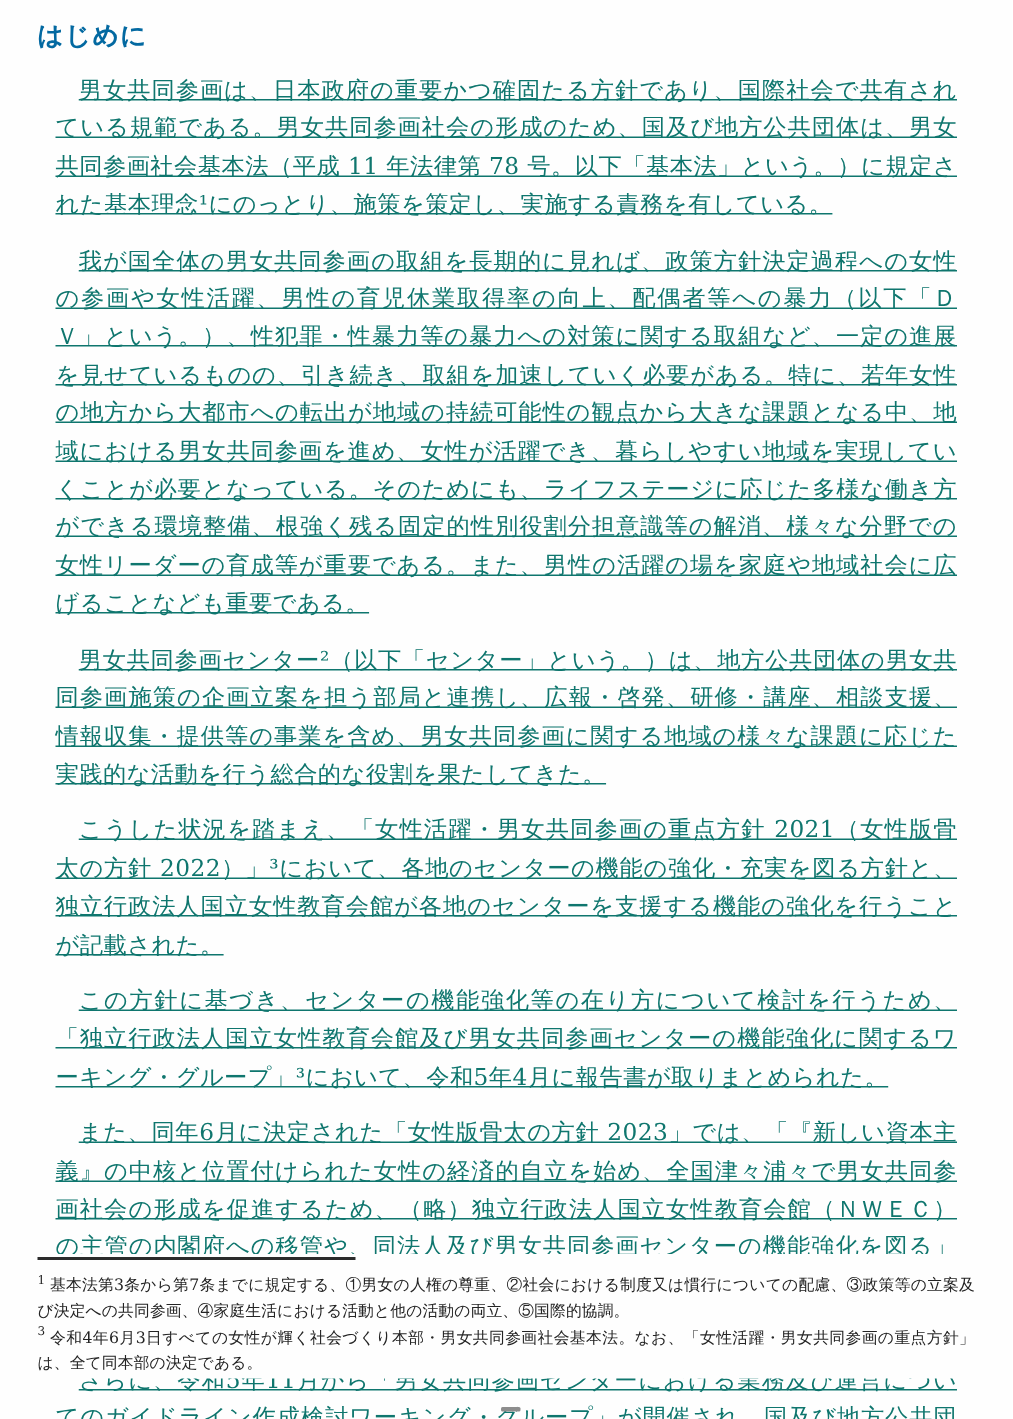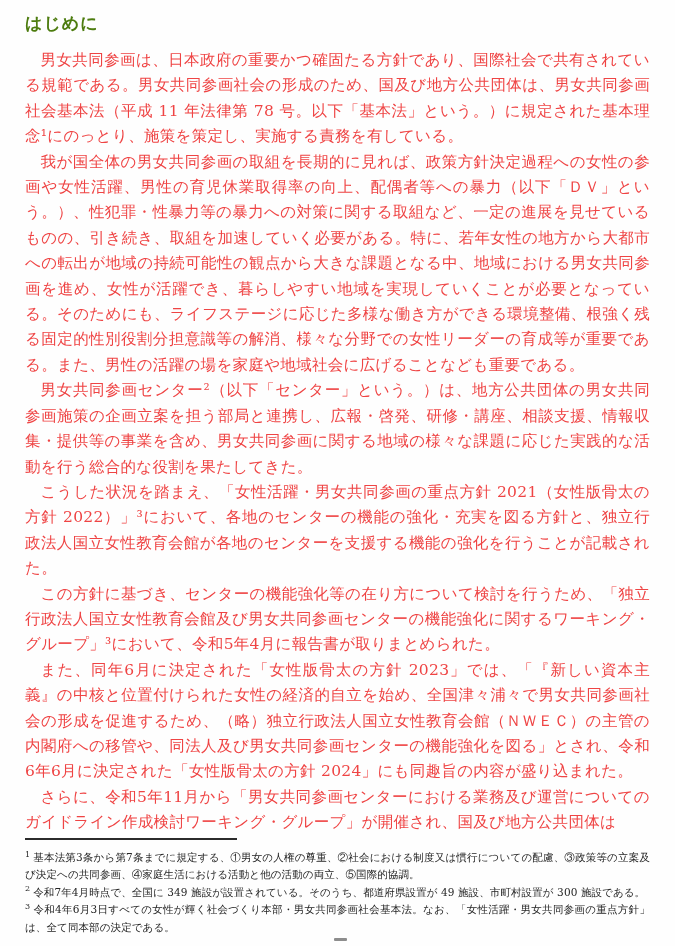--- a/index.html
+++ b/index.html
@@ -15,33 +15,34 @@
       background: #fefefe;
       padding: 12px 25px 0 25px;
       overflow: hidden;
       font-family: "DejaVu Serif", "Liberation Serif", serif;
       color: #1c1c1c;
     }
     .doc-title {
       font-family: "DejaVu Sans", "Liberation Sans", sans-serif;
       font-size: 17px;
       font-weight: bold;
-      color: #4d7c0f;
+      color: #0369a1;
       margin: 0 0 13px 0;
       letter-spacing: 1px;
     }
     .body-text p {
-      margin: 0;
+      margin: 12px;
       font-size: 15.5px;
       line-height: 25.4px;
       text-align: justify;
       text-justify: inter-character;
       text-indent: 1em;
       letter-spacing: 0.3px;
-      color: #ef4444;
+      color: #0f766e;
+      text-decoration: underline;
     }
     .footnote-area {
       position: absolute;
       left: 25px;
       right: 25px;
       top: 836px;
       background: #fefefe;
       padding-top: 2px;
     }
     .footnote-rule {
@@ -91,23 +92,20 @@
     <p>さらに、令和5年11月から「男女共同参画センターにおける業務及び運営についてのガイドライン作成検討ワーキング・グループ」が開催され、国及び地方公共団体は</p>
   </div>
 
   <div class="footnote-area">
     <div class="footnote-rule"></div>
 
     <div class="footnote">
       <span class="fn-marker">1</span><span>基本法第3条から第7条までに規定する、①男女の人権の尊重、②社会における制度又は慣行についての配慮、③政策等の立案及び決定への共同参画、④家庭生活における活動と他の活動の両立、⑤国際的協調。</span>
     </div>
 
-    <div class="footnote">
-      <span class="fn-marker">2</span><span>令和7年4月時点で、全国に 349 施設が設置されている。そのうち、都道府県設置が 49 施設、市町村設置が 300 施設である。</span>
-    </div>
 
     <div class="footnote">
       <span class="fn-marker">3</span><span>令和4年6月3日すべての女性が輝く社会づくり本部・男女共同参画社会基本法。なお、「女性活躍・男女共同参画の重点方針」は、全て同本部の決定である。</span>
     </div>
   </div>
 
   <div class="page-number-mark"></div>
 
 </div>
 

